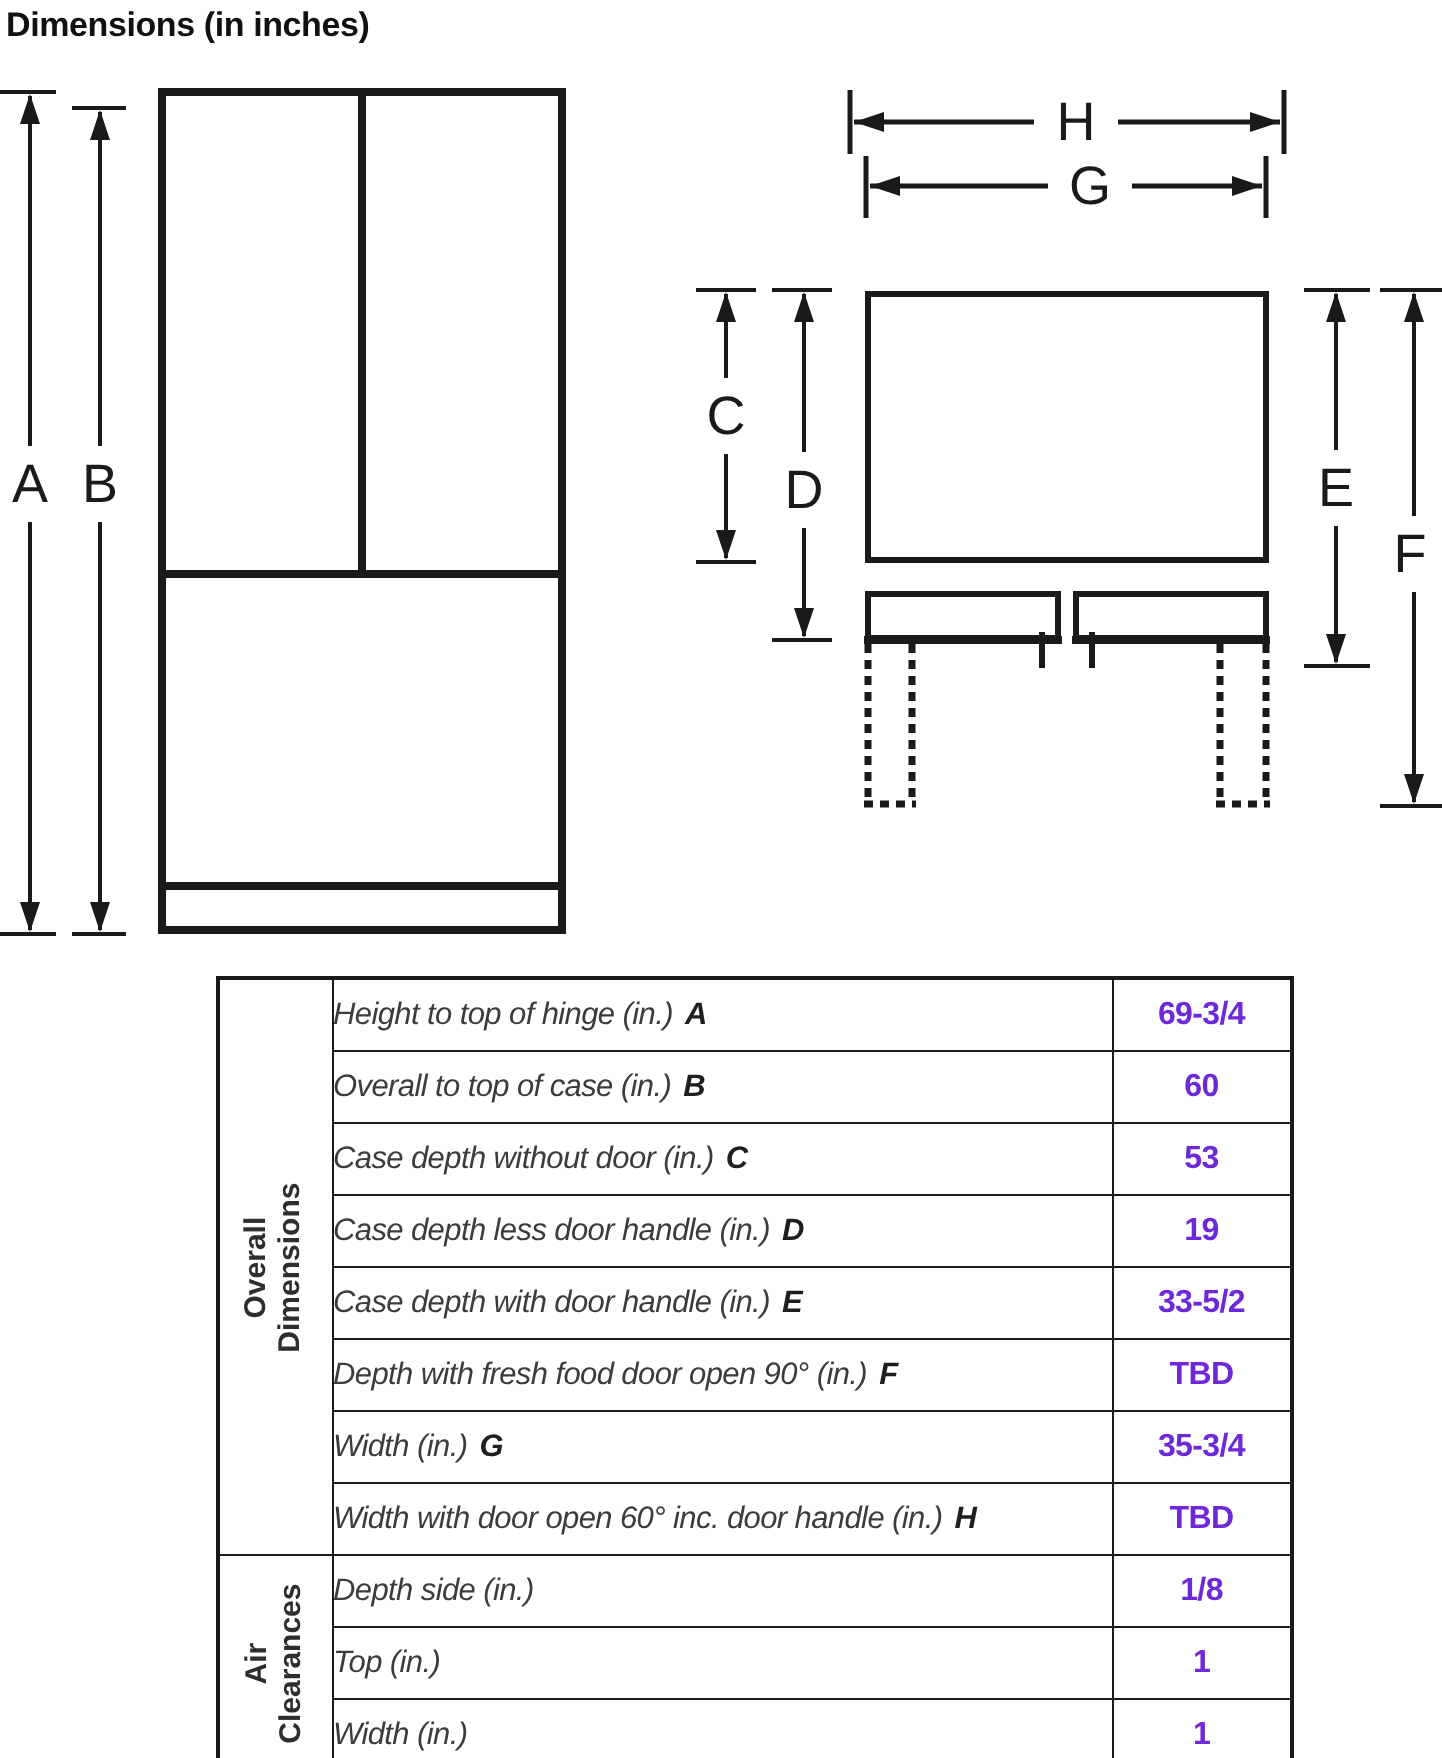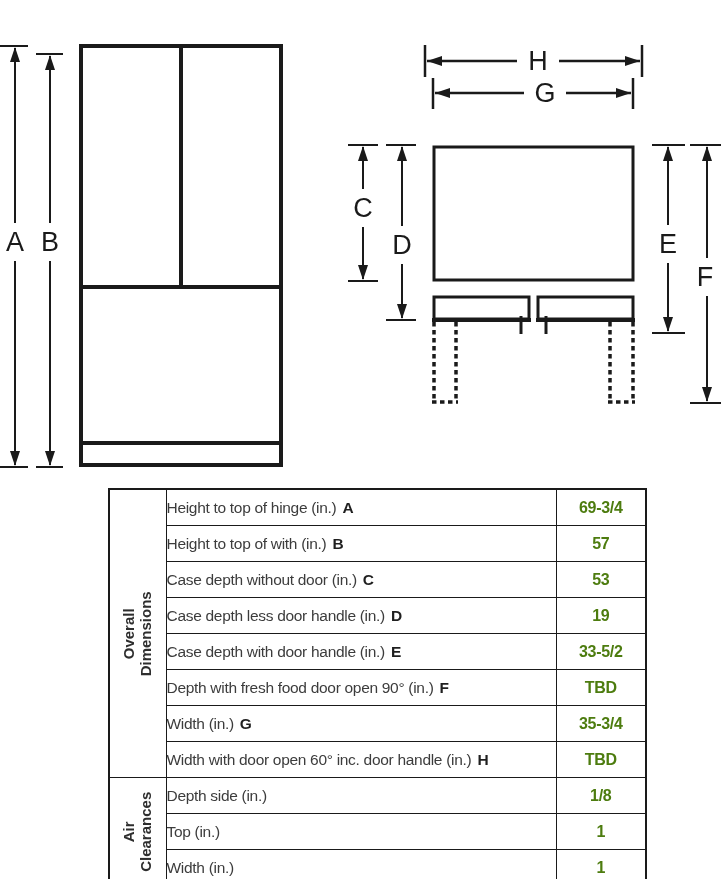--- a/index.html
+++ b/index.html
@@ -63,36 +63,38 @@
     line-height: 1.12;
     color: #2e2e2e;
   }
   .rot span { display: block; }
   td.label-cell {
     padding-left: 8px;
     font-size: 15.5px;
     color: #3c3c3c;
     white-space: nowrap;
     letter-spacing: -0.3px;
+    font-style: italic;
   }
   td.label-cell b { color: #1f1f1f; margin-left: 2px; letter-spacing: 0; }
   td.value-cell {
     width: 90px;
     text-align: center;
     font-weight: bold;
     font-size: 16px;
-    color: #4d7c0f;
+    color: #6d28d9;
     letter-spacing: -0.3px;
   }
 </style>
 </head>
 <body>
 
 <div id="page">
 
+  <div id="page-title">Dimensions (in inches)</div>
 
   <svg id="diagram-svg" width="721" height="482" viewBox="0 0 721 482">
 
     <g stroke="#1a1a1a" fill="none">
 
       <rect x="81" y="46" width="200" height="419" stroke-width="4"></rect>
       <line x1="181" y1="46" x2="181" y2="287" stroke-width="4"></line>
       <line x1="79" y1="287" x2="283" y2="287" stroke-width="4"></line>
       <line x1="79" y1="443" x2="283" y2="443" stroke-width="4"></line>
 
@@ -215,22 +217,22 @@
               <div class="rot">
             <span>Overall</span>
             <span>Dimensions</span>
           </div>
             </div>
         </td>
         <td class="label-cell"><span>Height to top of hinge (in.)</span> <b>A</b></td>
         <td class="value-cell">69-3/4</td>
       </tr>
       <tr>
-        <td class="label-cell"><span>Height to top of with (in.)</span> <b>B</b></td>
-        <td class="value-cell">57</td>
+        <td class="label-cell"><span>Overall to top of case (in.)</span> <b>B</b></td>
+        <td class="value-cell">60</td>
       </tr>
       <tr>
         <td class="label-cell"><span>Case depth without door (in.)</span> <b>C</b></td>
         <td class="value-cell">53</td>
       </tr>
       <tr>
         <td class="label-cell"><span>Case depth less door handle (in.)</span> <b>D</b></td>
         <td class="value-cell">19</td>
       </tr>
       <tr>

